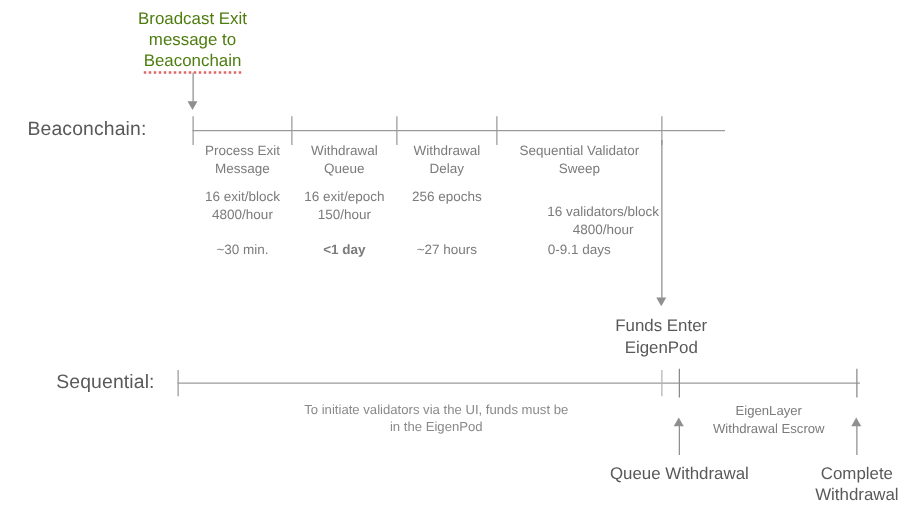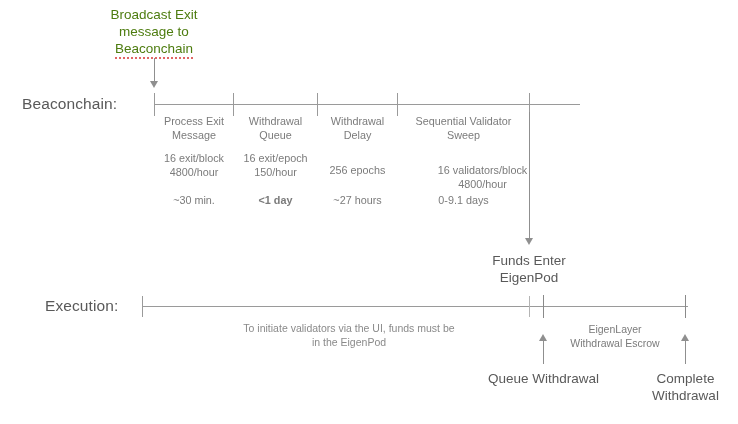--- a/index.html
+++ b/index.html
@@ -156,21 +156,21 @@
     <div class="phase-rate">150/hour</div>
   </div>
   <div class="abs ctr" style="left:235px; top:194px; width:81px;font-weight:bold;">
     <div class="phase-dur">&lt;1 day</div>
   </div>
 
   <div class="abs ctr" style="left:319px; top:115px; width:77px;">
     <div class="phase-title">Withdrawal</div>
     <div class="phase-title">Delay</div>
   </div>
-  <div class="abs ctr" style="left:319px; top:164px; width:77px;">
+  <div class="abs ctr" style="left:319px; top:152px; width:77px;">
     <div class="phase-rate">256 epochs</div>
     <div class="phase-rate"></div>
   </div>
   <div class="abs ctr" style="left:319px; top:194px; width:77px;">
     <div class="phase-dur">~27 hours</div>
   </div>
 
   <div class="abs ctr" style="left:399px; top:115px; width:129px;">
     <div class="phase-title">Sequential Validator</div>
     <div class="phase-title">Sweep</div>
@@ -184,21 +184,21 @@
   </div>
 
   <div class="abs vline" style="left:529px; top:112px; height:128px;"></div>
   <div class="abs arrow-down" style="left:525px; top:238px;"></div>
 
   <div class="abs ctr" style="left:459px; top:252px; width:140px;">
     <div class="mid-label">Funds Enter</div>
     <div class="mid-label">EigenPod</div>
   </div>
 
-  <div class="abs row-label" style="left:45px; top:297px;">Execution:</div>
+  <div class="abs row-label" style="left:45px; top:297px;">Sequential:</div>
 
   <div class="abs axis-line" style="left:142px; top:306px; width:546px;"></div>
 
   <div class="abs tick" style="left:142px; top:296px; height:21px;"></div>
   <div class="abs tick light" style="left:529px; top:296px; height:21px;"></div>
   <div class="abs tick dark" style="left:543px; top:295px; height:23px;"></div>
   <div class="abs tick dark" style="left:685px; top:295px; height:23px;"></div>
 
   <div class="abs ctr" style="left:190px; top:322px; width:318px;">
     <div class="exec-note">To initiate validators via the UI, funds must be</div>

